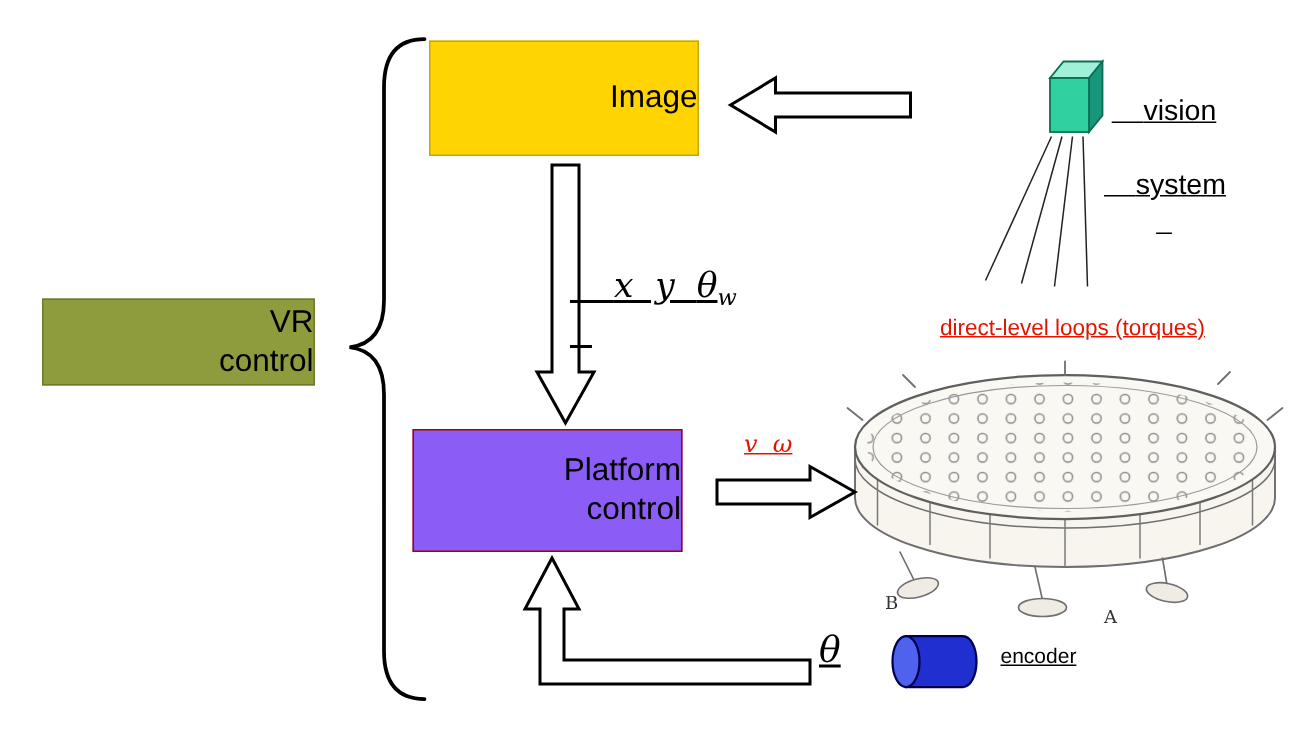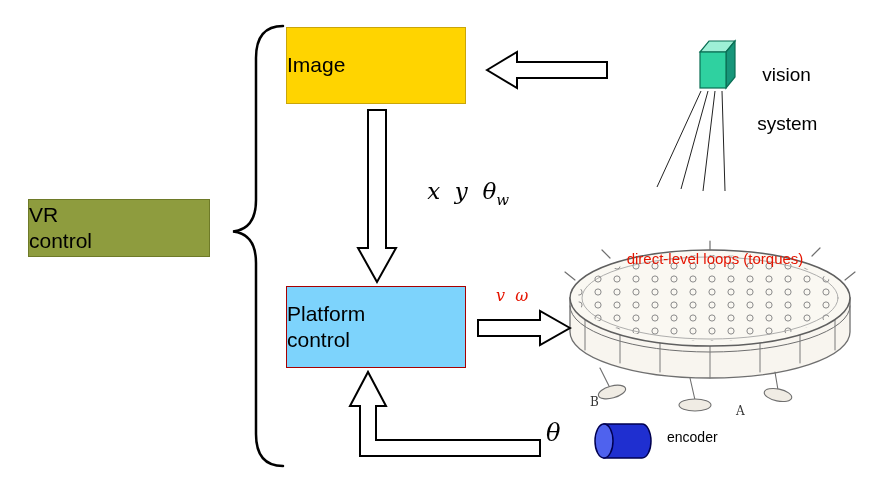--- a/index.html
+++ b/index.html
@@ -2,33 +2,33 @@
 <html><head>
 <meta charset="utf-8">
 <style>
   html,body{margin:0;padding:0;background:#ffffff;}
   .canvas{
     position:relative;width:876px;height:493px;background:#ffffff;
     font-family:"Liberation Sans",sans-serif;overflow:hidden;
   }
   .svg-layer{position:absolute;left:0;top:0;}
   .box{
-    position:absolute;display:flex;flex-direction:column;align-items:flex-start;
+    position:absolute;display:flex;flex-direction:column;align-items:flex-end;
     justify-content:center;text-align:center;font-size:21px;color:#000;
     line-height:1.25;border:1.6px solid;box-sizing:border-box;
   }
   #vr-box{left:28px;top:199px;width:182px;height:58px;background:#8e9c3e;border-color:#6e7a28;}
   #ip-box{left:286px;top:27px;width:180px;height:77px;background:#ffd400;border-color:#c9a50a;}
-  #pc-box{left:286px;top:286px;width:180px;height:82px;background:#7dd3fc;border-color:#a80000;}
-  .label{position:absolute;color:#000;white-space:pre;}
+  #pc-box{left:275px;top:286px;width:180px;height:82px;background:#8b5cf6;border-color:#a80000;}
+  .label{position:absolute;color:#000;white-space:pre;text-decoration:underline;}
   #vision-label{left:736px;top:38px;width:80px;text-align:center;font-size:19px;line-height:1.3;}
-  #xyt-label{left:398px;top:152px;font-family:"DejaVu Serif",serif;font-style:italic;font-size:23px;}
+  #xyt-label{left:380px;top:152px;font-family:"DejaVu Serif",serif;font-style:italic;font-size:23px;}
   #xyt-label sub{font-size:15px;}
   #vw-label{left:496px;top:286px;font-family:"DejaVu Serif",serif;font-style:italic;font-size:16px;color:#e51400;}
-  #dll-label{left:580px;top:210px;width:270px;text-align:center;font-size:15px;color:#e51400;margin-top:40px;}
+  #dll-label{left:580px;top:210px;width:270px;text-align:center;font-size:15px;color:#e51400;}
   #theta-label{left:546px;top:419px;font-family:"DejaVu Serif",serif;font-style:italic;font-size:24px;}
   #encoder-label{left:667px;top:429px;font-size:14px;}
 </style>
 </head>
 <body>
 
 <div class="canvas">
 
   <svg class="svg-layer" width="876" height="493" viewBox="0 0 876 493">
     <defs>

